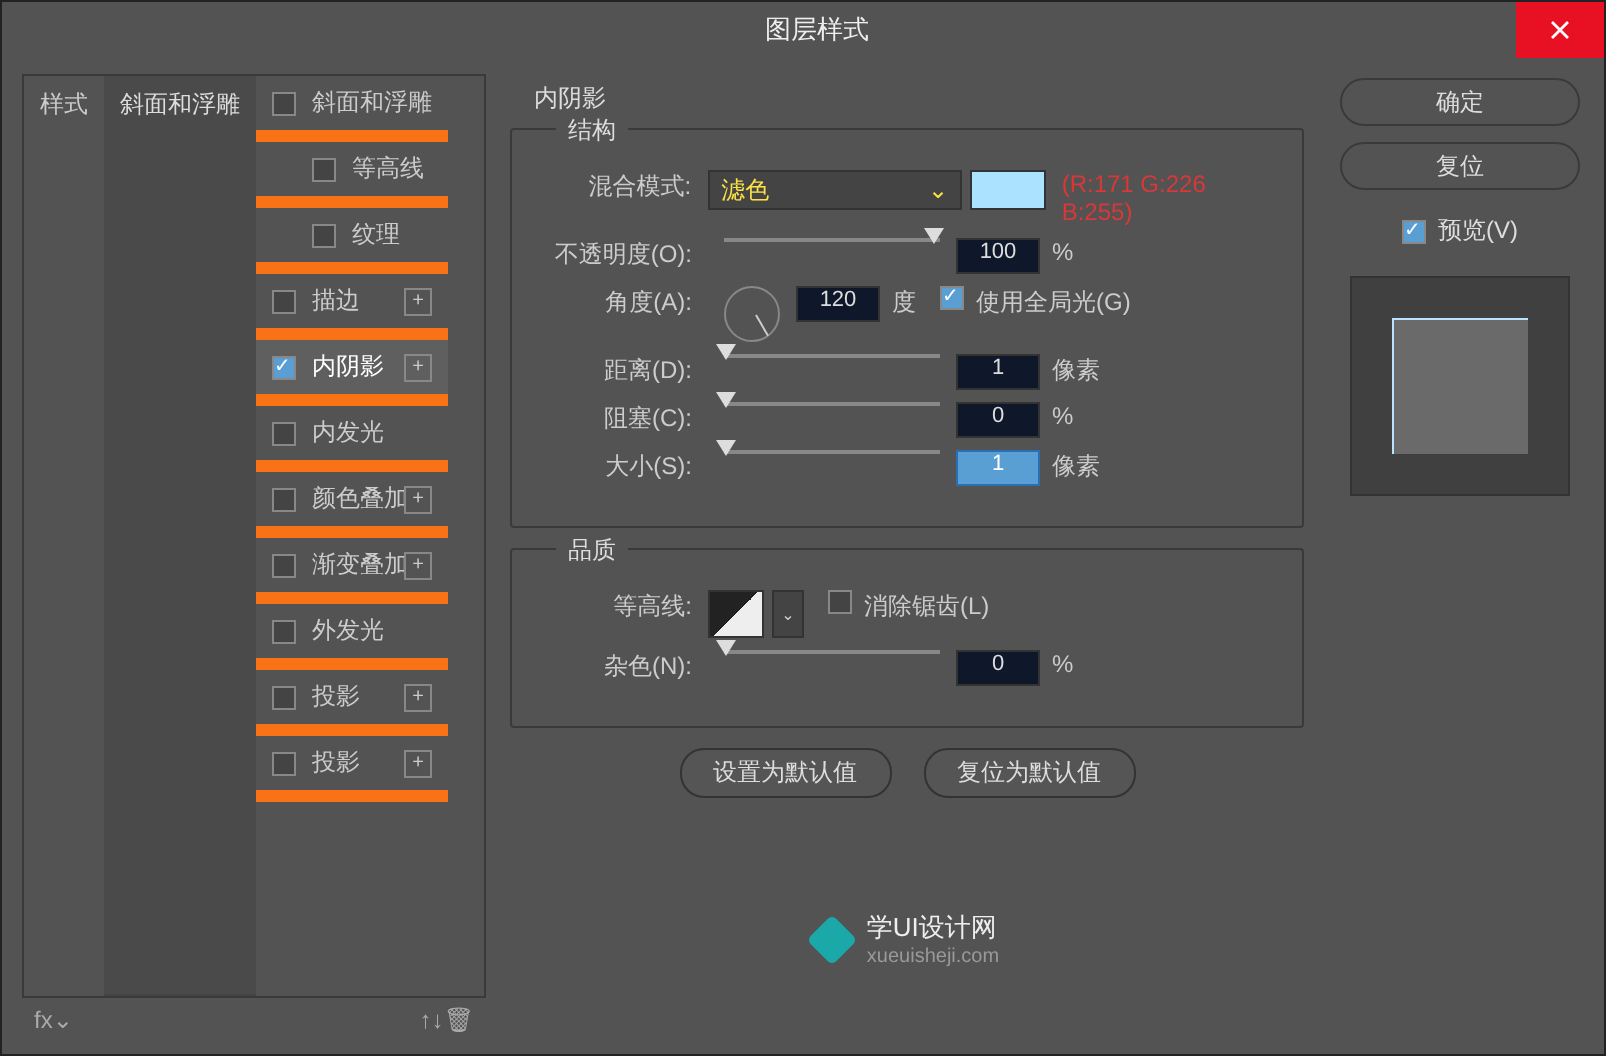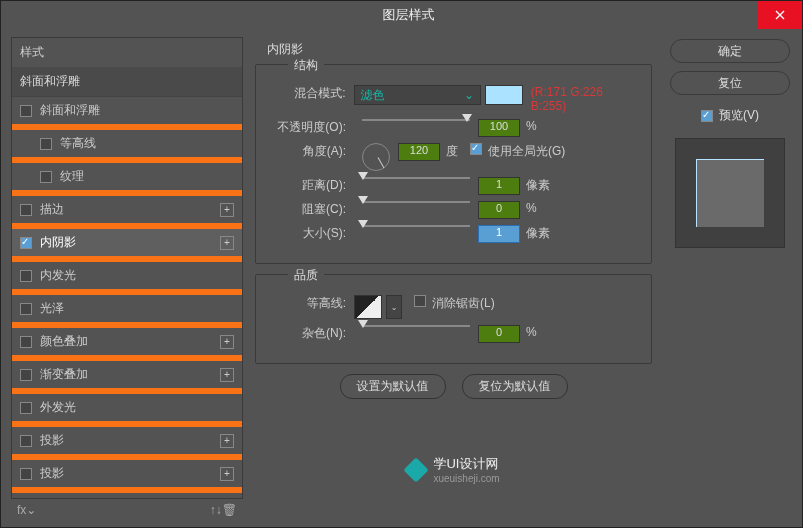--- a/index.html
+++ b/index.html
@@ -2,45 +2,45 @@
 <html><head>
 <meta charset="utf-8">
 <style>
 * { box-sizing: border-box; margin: 0; padding: 0; font-family: "Microsoft YaHei", sans-serif; }
 body { background: #535353; width: 803px; height: 528px; overflow: hidden; border: 1px solid #222; }
 .titlebar { height: 28px; background: #535353; display: flex; align-items: center; justify-content: center; position: relative; margin-left: 14px; }
 .titlebar .title { color: #eee; font-size: 13px; }
 .titlebar .close { position: absolute; right: 0; top: 0; width: 44px; height: 28px; background: #e81123; color: #fff; display: flex; align-items: center; justify-content: center; cursor: pointer; }
 .content { display: flex; height: 498px; }
 .left-panel { width: 248px; padding: 8px 6px 6px 10px; display: flex; flex-direction: column; }
-.style-box { border: 1px solid #3a3a3a; background: #535353; flex: 1; display: flex; flex-direction: column; }
+.style-box { border: 1px solid #3a3a3a; background: #535353; flex: 1; display: flex; flex-direction: row; }
 .style-header { color: #ccc; font-size: 12px; padding: 6px 8px; }
 .blend-opts { color: #ddd; font-size: 12px; padding: 6px 8px; border-bottom: 1px solid #444; background: #4a4a4a; }
 .style-item { display: flex; align-items: center; padding: 5px 8px; color: #ccc; font-size: 12px; border-bottom: 6px solid #f97316; cursor: pointer; position: relative; }
 .style-item.indent { padding-left: 28px; }
 .style-item .chk { width: 12px; height: 12px; border: 1px solid #888; margin-right: 8px; flex-shrink: 0; background: #444; }
 .style-item.checked .chk { background: #5a9fd4; position: relative; }
 .style-item.checked .chk::after { content: "✓"; color: #fff; font-size: 10px; position: absolute; top: -2px; left: 0; }
 .style-item.active { background: #5f5f5f; color: #fff; }
 .style-item .plus { position: absolute; right: 8px; width: 14px; height: 14px; border: 1px solid #888; display: flex; align-items: center; justify-content: center; font-size: 10px; color: #ccc; }
 .bottom-tools { display: flex; align-items: center; padding: 4px 6px; color: #aaa; font-size: 12px; text-align: center; }
 .bottom-tools .spacer { flex: 1; }
 .bottom-tools span { cursor: pointer; }
 .middle-panel { flex: 1; padding: 8px 6px; color: #ccc; font-size: 12px; }
 .section-title { margin: 4px 0 6px 12px; color: #ddd; }
 .fieldset { border: 1px solid #3a3a3a; border-radius: 2px; margin: 0 0 10px 0; padding: 14px 10px 14px 10px; position: relative; }
-.fieldset .legend { position: absolute; top: -8px; left: 32px; background: #535353; padding: 0 6px; color: #ddd; }
+.fieldset .legend { position: absolute; top: -8px; left: 22px; background: #535353; padding: 0 6px; color: #ddd; }
 .row { display: flex; align-items: flex-start; margin: 6px 0; }
 .row .label { width: 88px; text-align: right; padding-right: 8px; color: #ccc; }
-.row .select { background: #444; border: 1px solid #333; color: #14b8a6; padding: 2px 6px; width: 128px; height: 20px; display: flex; align-items: center; justify-content: space-between; cursor: pointer; }
+.row .select { background: #444; border: 1px solid #333; color: #fde047; padding: 2px 6px; width: 128px; height: 20px; display: flex; align-items: center; justify-content: space-between; cursor: pointer; }
 .row .swatch { width: 38px; height: 20px; background: #abe2ff; margin-left: 4px; border: 1px solid #333; cursor: pointer; }
 .row .rgb { color: #d93838; margin-left: 8px; font-size: 12px; }
 .row .slider-track { flex: 1; max-width: 108px; height: 2px; background: #888; position: relative; margin: 0 8px; }
 .row .slider-handle { position: absolute; top: -5px; width: 0; height: 0; border-left: 5px solid transparent; border-right: 5px solid transparent; border-top: 8px solid #ddd; }
-.row .num-input { width: 42px; height: 18px; background: #4d7c0f; border: 1px solid #333; color: #ddd; text-align: center; font-size: 11px; }
+.row .num-input { width: 42px; height: 18px; background: #0f172a; border: 1px solid #333; color: #ddd; text-align: center; font-size: 11px; }
 .row .num-input.focus { background: #5a9fd4; color: #fff; border: 1px solid #2a6fb4; }
 .row .unit { margin-left: 6px; color: #ccc; }
 .angle-dial { width: 28px; height: 28px; border: 1px solid #888; border-radius: 50%; margin: 0 8px; position: relative; }
 .angle-dial .needle { position: absolute; width: 12px; height: 1px; background: #ccc; top: 13px; left: 3px; transform-origin: right center; transform: rotate(-120deg); }
 .inline-chk { width: 12px; height: 12px; border: 1px solid #888; margin-left: 12px; margin-right: 6px; background: #5a9fd4; position: relative; }
 .inline-chk::after { content: "✓"; color: #fff; font-size: 10px; position: absolute; top: -2px; left: 0; }
 .inline-chk.unchecked { background: #444; }
 .inline-chk.unchecked::after { content: ""; }
 .contour { width: 28px; height: 24px; background: linear-gradient(135deg, #222 50%, #eee 50%); border: 1px solid #333; margin-right: 4px; cursor: pointer; }
 .contour-dd { width: 16px; height: 24px; background: #444; border: 1px solid #333; display: flex; align-items: center; justify-content: center; color: #ccc; font-size: 8px; cursor: pointer; }
@@ -95,24 +95,20 @@
             <div class="chk"></div>
             <span>内阴影</span>
             <div class="plus">+</div>
           </div>
           <div class="style-item">
             <div class="chk"></div>
             <span>内发光</span>
           </div>
           <div class="style-item">
             <div class="chk"></div>
-            <span>光泽</span>
-          </div>
-          <div class="style-item">
-            <div class="chk"></div>
             <span>颜色叠加</span>
             <div class="plus">+</div>
           </div>
           <div class="style-item">
             <div class="chk"></div>
             <span>渐变叠加</span>
             <div class="plus">+</div>
           </div>
           <div class="style-item">
             <div class="chk"></div>

